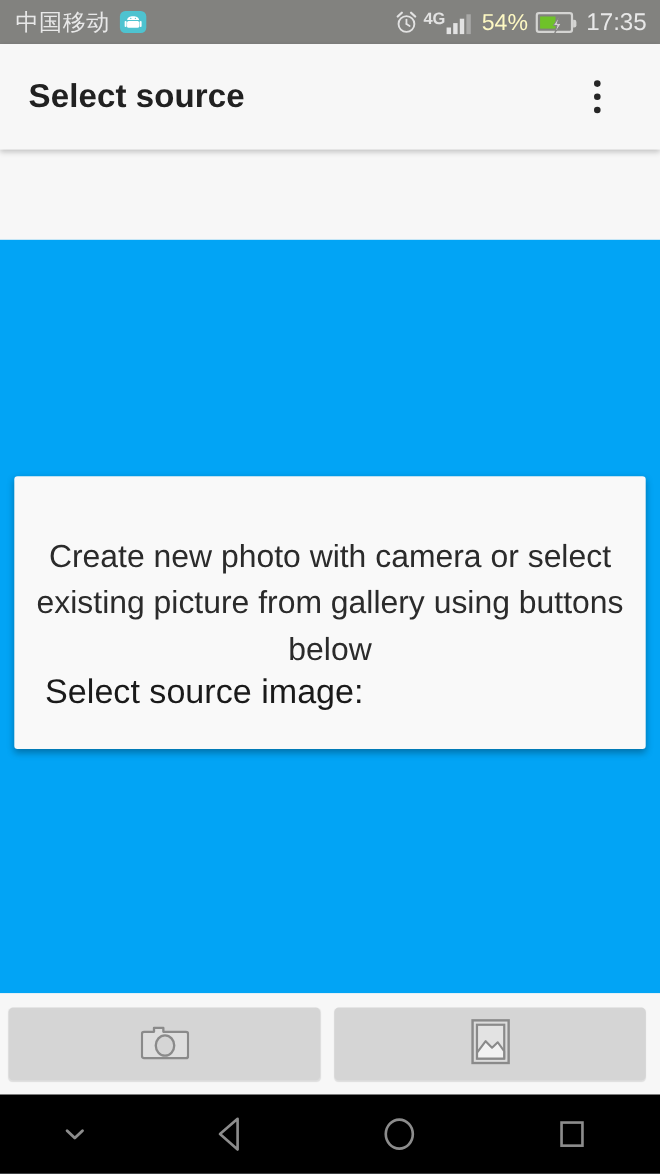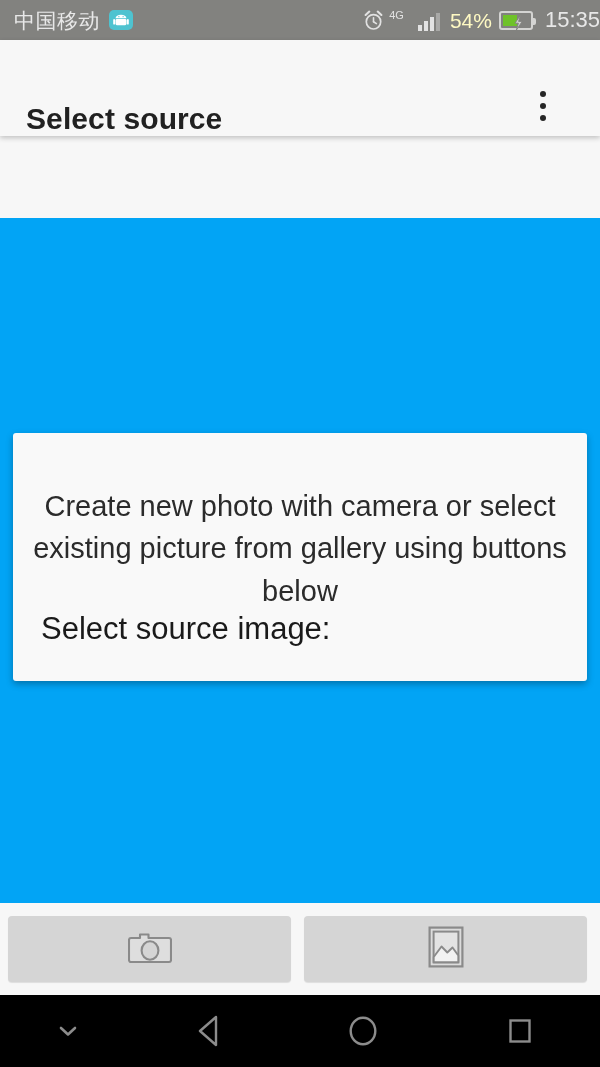--- a/index.html
+++ b/index.html
@@ -14,21 +14,21 @@
     width:600px; height:1067px;
     background:#f7f7f7;
   }
 
   
   #status-bar {
     position:absolute; top:0; left:0;
     width:600px; height:40px;
     background:#82827f;
     display:flex; align-items:center;
-    padding:0 0 0 14px;
+    padding:0 12px 0 14px;
     color:#e6e6e6;
   }
   #carrier-text {
     font-size:21px; letter-spacing:0.5px;
     color:#e8e8e8; line-height:1;
   }
   #android-badge {
     width:24px; height:20px;
     background:#4ec3d0;
     border-radius:5px;
@@ -37,22 +37,22 @@
   }
   #android-badge svg { display:block; }
   .sb-spacer { flex:1; }
   .sb-item { display:flex; align-items:center; }
   #alarm-icon { margin-right:5px; }
   #signal-group {
     display:flex; align-items:flex-end; height:22px;
     margin-right:2px; position:relative;
   }
   #net-type {
-    font-size:11px; font-weight:normal; color:#e2e2e2;
-    line-height:1; margin-right:14px; align-self:flex-start;
+    font-size:15px; font-weight:bold; color:#e2e2e2;
+    line-height:1; margin-right:1px; align-self:flex-start;
     margin-top:1px;
   }
   .bar { width:4px; background:#e2e2e2; margin-right:2px; }
   .bar.b1 { height:6px; }
   .bar.b2 { height:10px; }
   .bar.b3 { height:14px; }
   .bar.b4 { height:18px; background:#a9a9a7; margin-right:0; }
   #battery-pct {
     font-size:21px; color:#fef9c3; margin:0 7px 0 8px; line-height:1;
   }
@@ -76,21 +76,21 @@
   }
   #clock-text {
     font-size:22px; color:#e8e8e8; margin-left:12px; line-height:1;
   }
 
   
   #app-bar {
     position:absolute; top:40px; left:0;
     width:600px; height:96px;
     background:#f7f7f7;
-    display:flex; align-items:flex-end;
+    display:flex; align-items:center;
     padding:0 34px 0 26px;
     box-shadow:0 2px 5px rgba(0,0,0,0.22);
     z-index:5;
   }
   #app-bar-title {
     font-size:30px; font-weight:bold; color:#212121;
     letter-spacing:0.1px;
   }
   #overflow-menu-button {
     margin-left:auto;
@@ -210,21 +210,21 @@
 
     <span id="battery-pct">54%</span>
 
     <span id="battery-icon">
       <span id="battery-fill"></span>
       <svg id="battery-bolt" width="13" height="17" viewBox="0 0 13 17">
         <path d="M8.5 1 L3 9.2 L6.4 9.2 L4.4 16 L10.2 7.4 L6.6 7.4 Z" fill="#d4d4d2" stroke="#82827f" stroke-width="0.9"></path>
       </svg>
     </span>
 
-    <span id="clock-text">15:35</span>
+    <span id="clock-text">17:35</span>
   </div>
 
   <div id="app-bar">
     <span id="app-bar-title">Select source</span>
     <span id="overflow-menu-button">
       <span class="dot"></span>
       <span class="dot"></span>
       <span class="dot"></span>
     </span>
   </div>

